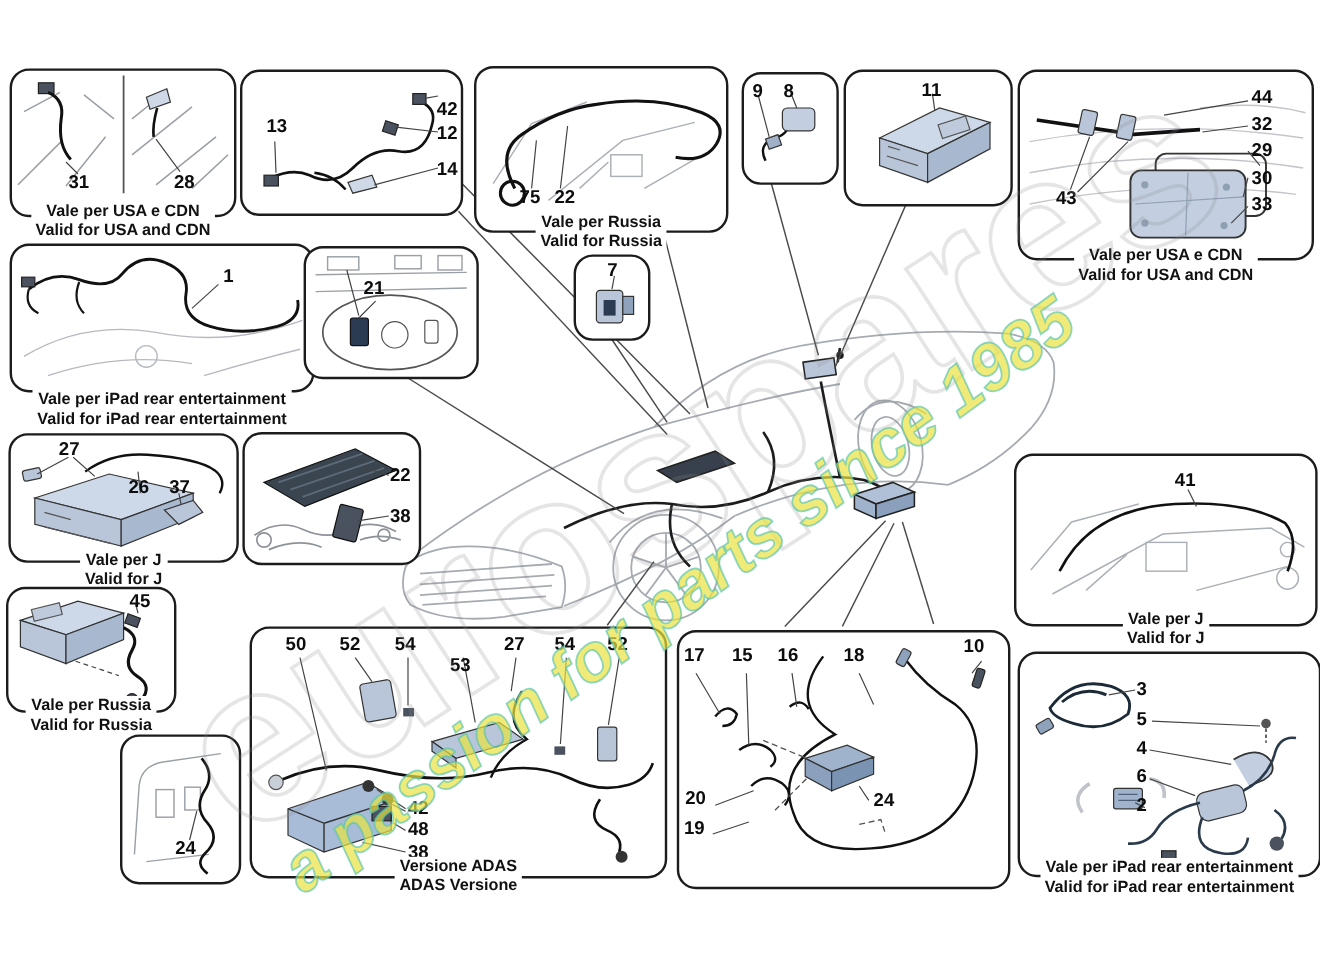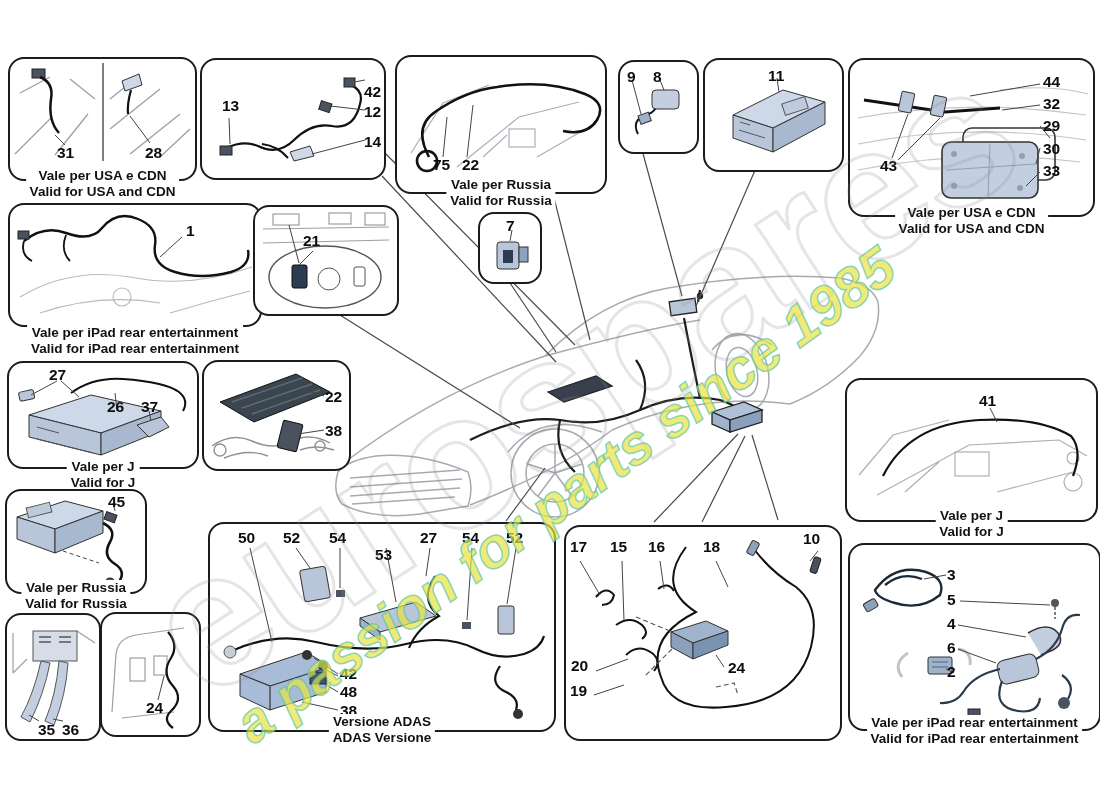--- a/index.html
+++ b/index.html
@@ -302,34 +302,20 @@
       <path d="M56,60 L92,72" stroke="#444" stroke-width="1" stroke-dasharray="4 3"></path>
       <path d="M108,20 L106,12" stroke="#444" stroke-width="1"></path>
     </svg>
     <span class="co" style="left:101px;top:3px">45</span>
     <div class="cap" style="bottom:-20px">
       <div>Vale per Russia</div>
         <div>Valid for Russia</div>
     </div>
   </div>
 
-  <div class="panel" style="left:5px;top:613px;width:92px;height:124px">
-    <svg class="sk" viewBox="0 0 92 124">
-      <g stroke="#9aa0a6" stroke-width="1.2" fill="none">
-        <path d="M6,58 L6,18 M6,58 L20,44 M70,16 L88,28"></path>
-      </g>
-      <rect x="26" y="16" width="44" height="30" fill="#d6dde8" stroke="#555"></rect>
-      <path d="M32,22 L44,22 M32,27 L44,27 M52,22 L64,22 M52,27 L64,27" stroke="#555" stroke-width="1.5"></path>
-      <path d="M34,46 q-7,32 -20,56 l9,5 q14,-28 20,-59 z" fill="#c3cfe0" stroke="#555"></path>
-      <path d="M52,46 q-3,34 -14,60 l9,4 q12,-30 14,-62 z" fill="#c3cfe0" stroke="#555"></path>
-      <path d="M22,100 L32,106 M46,104 L56,106" stroke="#444" stroke-width="1"></path>
-    </svg>
-    <span class="co" style="left:31px;top:107px">35</span>
-    <span class="co" style="left:55px;top:107px">36</span>
-  </div>
 
   <div class="panel" style="left:100px;top:612px;width:97px;height:121px">
     <svg class="sk" viewBox="0 0 97 121">
       <g stroke="#9aa0a6" stroke-width="1.2" fill="none">
         <path d="M10,98 L14,40 Q16,24 34,21 L82,14 M20,104 L72,98"></path>
         <rect x="28" y="44" width="15" height="23"></rect>
         <rect x="52" y="42" width="13" height="19"></rect>
       </g>
       <path d="M66,18 q11,13 3,26 q-10,15 2,28 q11,13 -2,25 q-9,9 2,17" stroke="#111" stroke-width="2.2" fill="none"></path>
       <path d="M62,62 L56,86" stroke="#444" stroke-width="1"></path>

